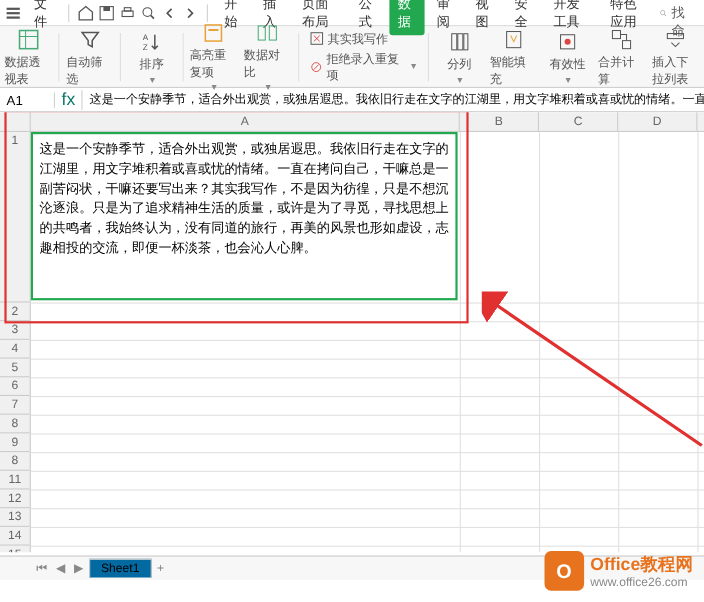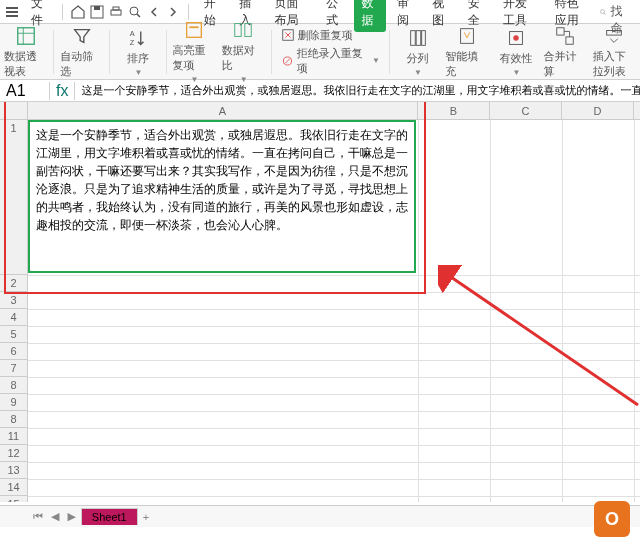--- a/index.html
+++ b/index.html
@@ -15,21 +15,21 @@
     
     .toolbar { display: flex; align-items: center; height: 56px; border-bottom: 1px solid #d0d0d0; padding: 2px 4px; gap: 6px; background: #f7f7f7; }
     .tool-btn-lg { display: flex; flex-direction: column; align-items: center; justify-content: center; width: 46px; cursor: pointer; font-size: 11px; color: #555; gap: 2px; }
     .tool-btn-lg svg { width: 22px; height: 22px; }
     .tool-btn-sm { display: flex; align-items: center; gap: 3px; font-size: 11px; color: #999; padding: 1px 3px; cursor: pointer; }
     .tool-btn-sm svg { width: 14px; height: 14px; }
     .tool-sep { width: 1px; height: 44px; background: #e0e0e0; }
     .tool-col { display: flex; flex-direction: column; gap: 1px; }
     
     .cell-ref { display: flex; align-items: center; height: 22px; border-bottom: 1px solid #d0d0d0; }
-    .cell-name { width: 50px; padding: 0 6px; font-size: 16px; border-right: 1px solid #d0d0d0; }
+    .cell-name { width: 50px; padding: 0 6px; font-size: 12px; border-right: 1px solid #d0d0d0; }
     .fx-icon { padding: 0 6px; color: #0f766e; font-size: 16px; border-right: 1px solid #d0d0d0; }
     .cell-content { flex: 1; padding: 0 6px; font-size: 11px; white-space: nowrap; overflow: hidden; }
     
     .sheet-area { position: relative; height: 400px; overflow: hidden; }
     .col-headers { display: flex; height: 18px; background: #f0f0f0; border-bottom: 1px solid #ccc; }
     .row-header-spacer { width: 28px; border-right: 1px solid #ccc; }
     .col-header { flex: 0 0 72px; text-align: center; font-size: 11px; color: #666; border-right: 1px solid #ccc; line-height: 18px; }
     .col-header.wide { flex: 0 0 390px; }
     .grid-body { display: flex; height: 100%; }
     .row-headers { width: 28px; background: #f0f0f0; border-right: 1px solid #ccc; }
@@ -43,21 +43,21 @@
     .red-box { position: absolute; left: -24px; top: -20px; width: 422px; height: 194px; border: 2px solid #e03030; pointer-events: none; }
     
     .arrow-svg { position: absolute; left: 410px; top: 145px; width: 220px; height: 150px; pointer-events: none; }
     
     .watermark { position: absolute; right: 10px; bottom: 10px; display: flex; align-items: center; gap: 6px; }
     .watermark-logo { width: 36px; height: 36px; background: #e8731e; border-radius: 6px; display: flex; align-items: center; justify-content: center; color: #fff; font-weight: bold; font-size: 18px; }
     .watermark-text { display: flex; flex-direction: column; }
     .watermark-title { font-size: 16px; font-weight: bold; color: #e8731e; }
     .watermark-url { font-size: 11px; color: #888; }
     .sheet-tabs { position: absolute; left: 0; right: 0; bottom: 20px; height: 22px; background: #f7f7f7; border-top: 1px solid #ccc; display: flex; align-items: center; font-size: 11px; padding-left: 30px; gap: 2px; }
-    .sheet-tab { padding: 2px 10px; background: #be185d; border: 1px solid #ccc; border-bottom: none; }
+    .sheet-tab { padding: 2px 10px; background: #0369a1; border: 1px solid #ccc; border-bottom: none; }
     .sheet-nav-btn { padding: 0 3px; color: #888; cursor: pointer; }
     
     .dd { font-size: 8px; color: #888; margin-left: 1px; }
   </style>
 </head>
 <body>
 
 <div class="ribbon-tabs">
   <span class="tab-icon">
       <svg viewBox="0 0 16 16">
@@ -165,21 +165,21 @@
       <span class="dd">▼</span>
   </div>
   <div class="tool-sep"></div>
   <div class="tool-col">
     <div class="tool-btn-sm" style="color:#555">
       <svg viewBox="0 0 16 16">
           <rect x="2" y="2" width="12" height="12" fill="none" stroke="#555"></rect>
           <line x1="5" y1="5" x2="11" y2="11" stroke="#d44"></line>
           <line x1="11" y1="5" x2="5" y2="11" stroke="#d44"></line>
         </svg>
-      <span>删除重复项</span>
+      <span>其实我写作</span>
     </div>
     <div class="tool-btn-sm" style="color:#555">
       <svg viewBox="0 0 16 16">
           <circle cx="8" cy="8" r="5" fill="none" stroke="#d44"></circle>
           <line x1="5" y1="11" x2="11" y2="5" stroke="#d44"></line>
         </svg>
       <span>拒绝录入重复项</span>
         <span class="dd">▼</span>
     </div>
   </div>
@@ -297,13 +297,17 @@
 <div class="sheet-tabs">
   <span class="sheet-nav-btn">⏮</span>
   <span class="sheet-nav-btn">◀</span>
   <span class="sheet-nav-btn">▶</span>
   <span class="sheet-tab">Sheet1</span>
   <span class="sheet-nav-btn">+</span>
 </div>
 
 <div class="watermark">
   <div class="watermark-logo">O</div>
+  <div class="watermark-text">
+    <div class="watermark-title">Office教程网</div>
+    <div class="watermark-url">www.office26.com</div>
+  </div>
 </div>
 
 </body></html>

